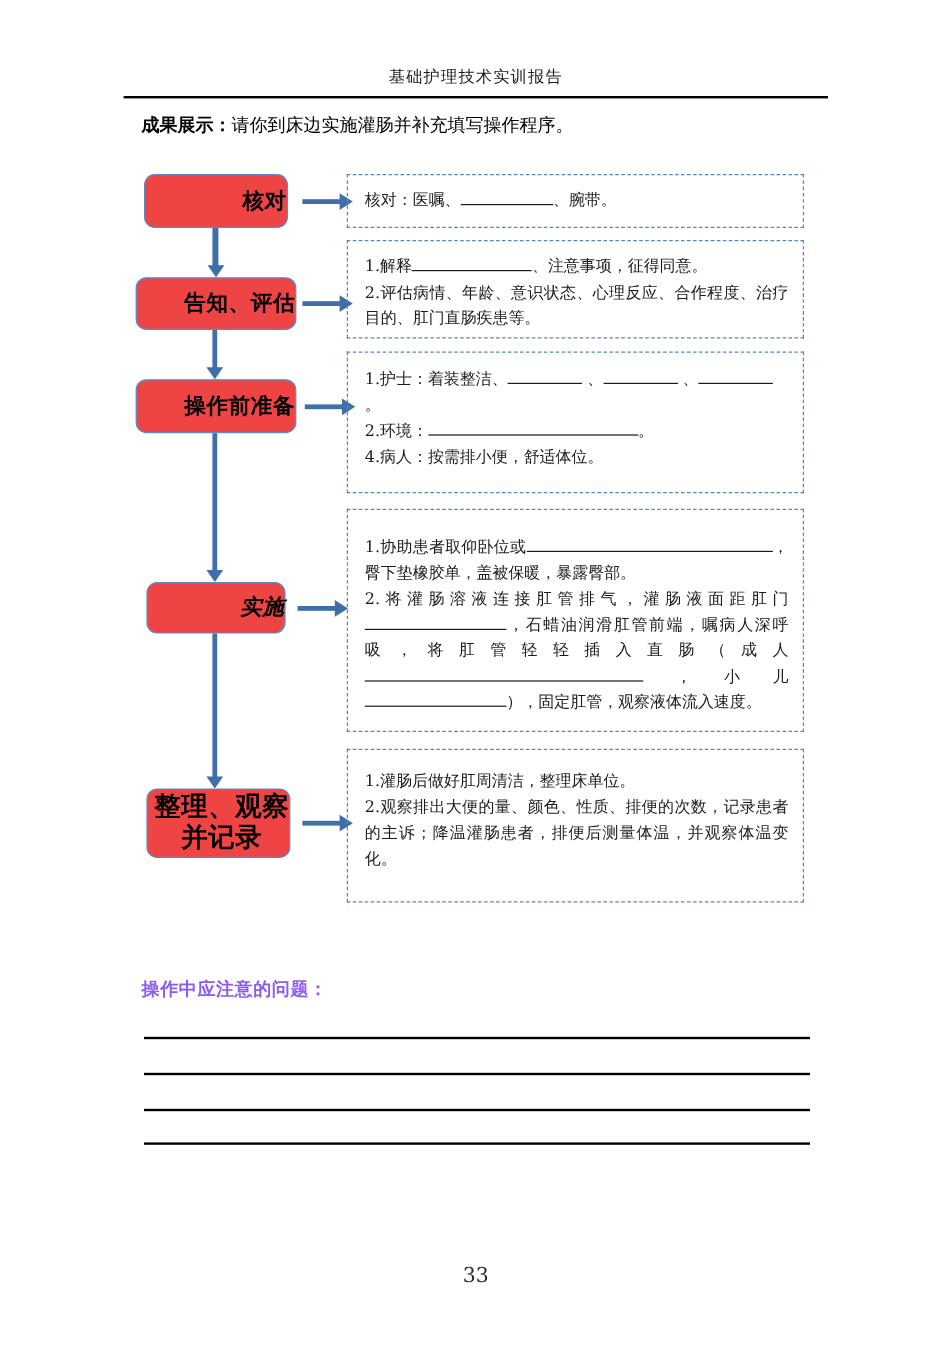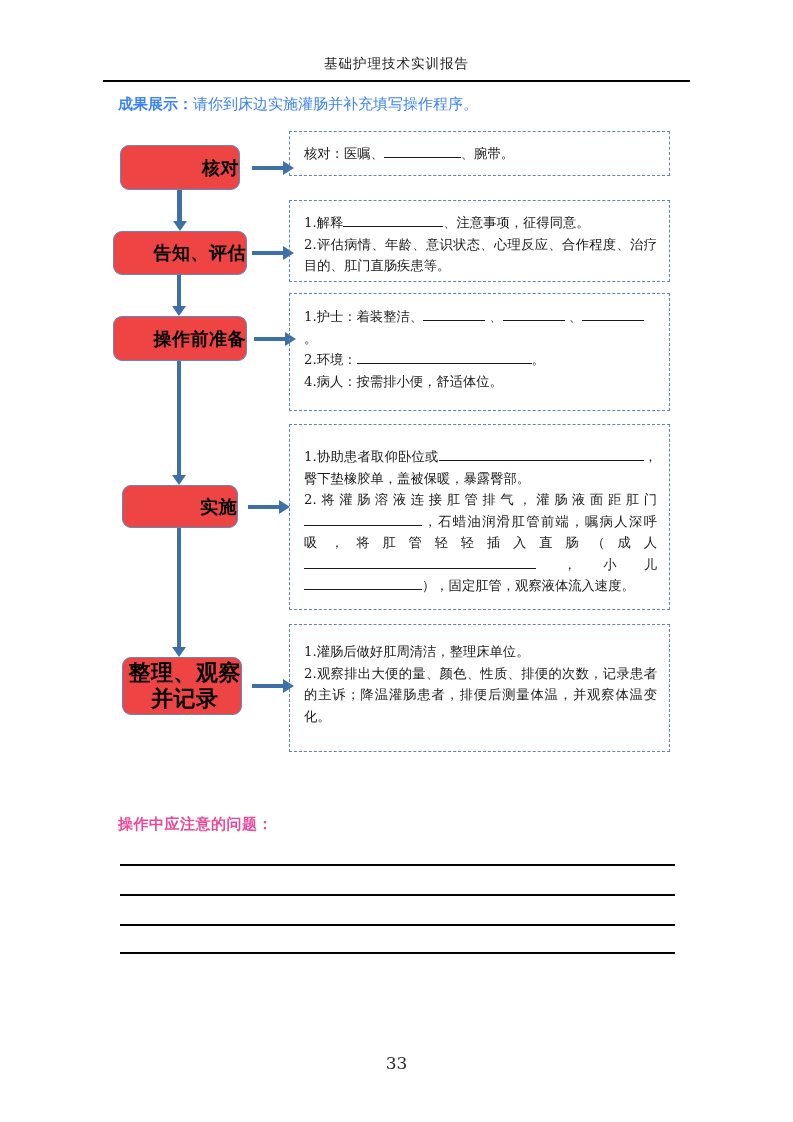--- a/index.html
+++ b/index.html
@@ -27,21 +27,21 @@
     position: absolute;
     left: 103px; top: 80px; width: 587px;
     height: 2px; background: #000000;
   }
 
   
   .prompt {
     position: absolute;
     left: 118px; top: 95px; width: 600px;
     font-size: 15px;
-    color: #3b82f6;
+    color: #000000;
     white-space: nowrap;
   }
   .prompt .lead { font-weight: bold; }
 
   
   .node {
     position: absolute;
     background: #ef4444;
     border: 1.6px solid #5b8cc4;
     border-radius: 9px;
@@ -52,21 +52,21 @@
     font-weight: bold;
     font-size: 18px;
     line-height: 1.18;
     color: #000000;
     font-family: "DejaVu Sans", "Liberation Sans", sans-serif;
     letter-spacing: 0.5px;
   }
   .node.n1 { left: 120px; top: 145px;  width: 120px; height: 45px; }
   .node.n2 { left: 113px; top: 231px;  width: 134px; height: 44px; }
   .node.n3 { left: 113px; top: 316px;  width: 134px; height: 45px; }
-  .node.n4 { left: 122px; top: 485px;  width: 116px; height: 43px; }
+  .node.n4 { left: 122px; top: 485px;  width: 116px; height: 43px; font-style: italic; }
   .node.n5 { left: 122px; top: 657px;  width: 120px; height: 58px; font-size: 22px; }
 
   
   .vline {
     position: absolute;
     background: #3f6fa8;
     width: 5px;
     left: 177px;
   }
   .vline::after {
@@ -114,21 +114,21 @@
     width: 381px;
     padding: 8px 12px 8px 14px;
     font-size: 13.3px;
     line-height: 1.62;
     color: #1a1a1a;
     font-family: "DejaVu Serif", "Liberation Serif", serif;
   }
   .dbox p { margin: 0; }
   .dbox p.just-n { text-align: justify; }
 
-  .b1 { top: 131px; height: 45px; display: flex; align-items: center; text-align: center; }
+  .b1 { top: 145px; height: 45px; display: flex; align-items: center; text-align: center; }
   .b2 { top: 200px; height: 82px; padding-top: 11px; }
   .b3 { top: 293px; height: 118px; padding-top: 12px; }
   .b4 { top: 424px; height: 186px; padding-top: 21px; }
   .b5 { top: 624px; height: 128px; padding-top: 16px; }
 
   
   .blk {
     display: inline-block;
     border-bottom: 1.2px solid #1a1a1a;
     vertical-align: baseline;
@@ -141,21 +141,21 @@
   .blk.w175 { width: 175px; }
   .blk.w205 { width: 205px; }
   .blk.w232 { width: 232px; }
 
   
   .q-title {
     position: absolute;
     left: 118px; top: 815px;
     font-size: 15px;
     font-weight: bold;
-    color: #ec4899;
+    color: #8b5cf6;
     font-family: "DejaVu Sans", "Liberation Sans", sans-serif;
     letter-spacing: 0.5px;
   }
   .answer-line {
     position: absolute;
     left: 120px; width: 555px;
     height: 2px; background: #000000;
   }
   .ln1 { top: 864px; }
   .ln2 { top: 894px; }

